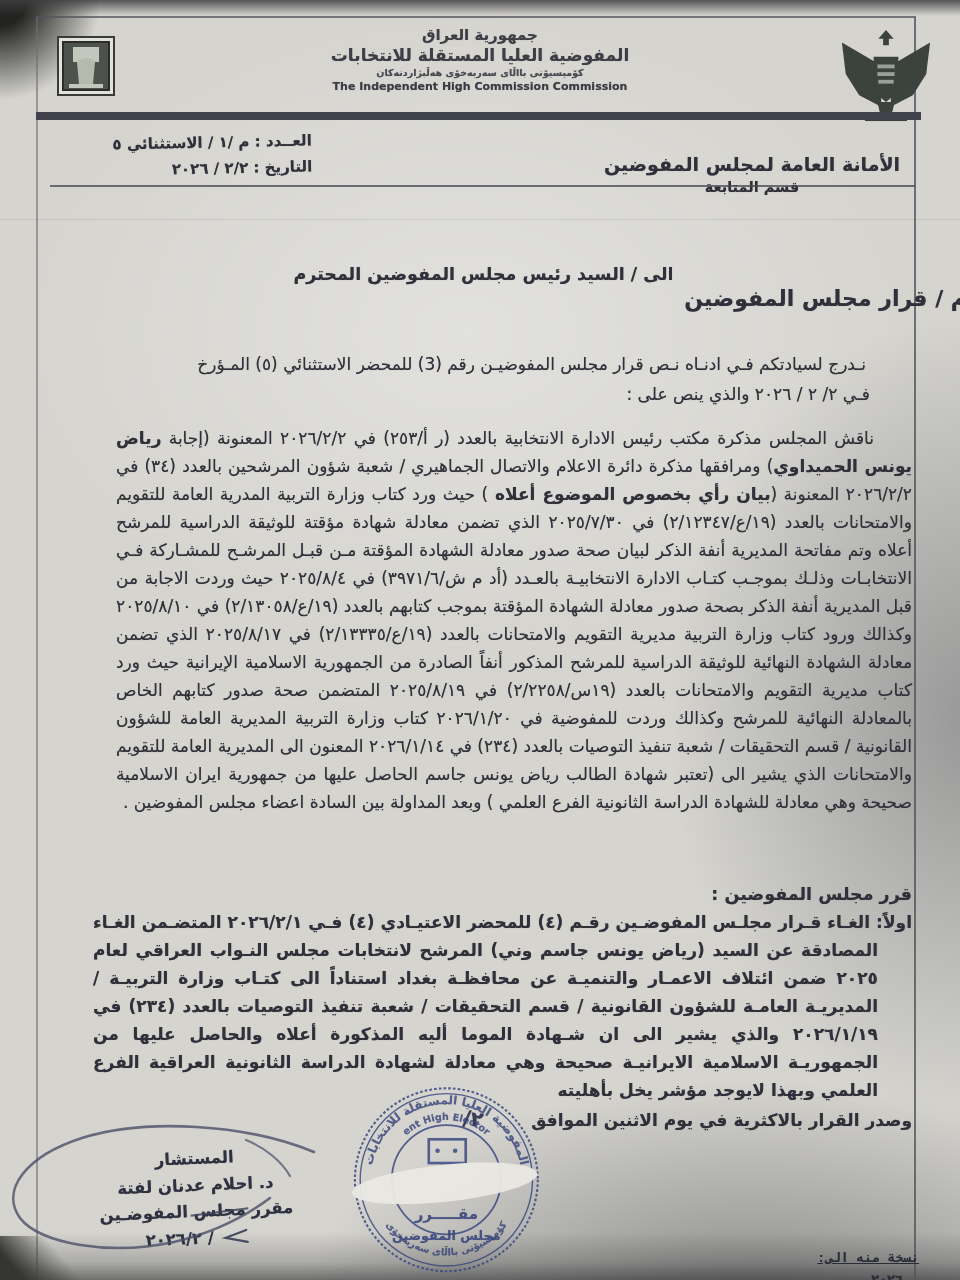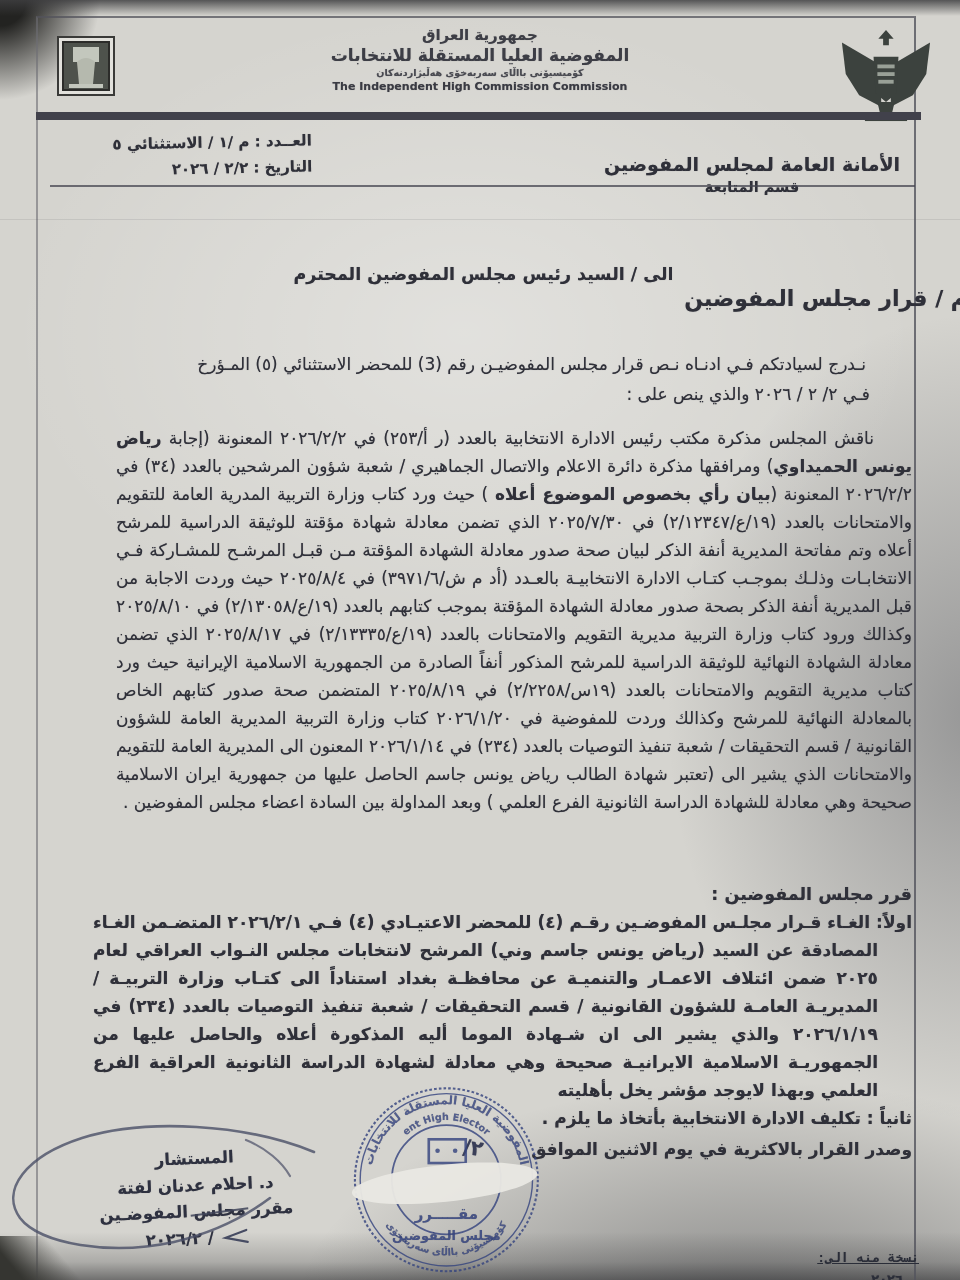--- a/index.html
+++ b/index.html
@@ -144,21 +144,20 @@
     <div class="intro">
       <span class="l1">نـدرج لسيادتكم فـي ادنـاه نـص قرار مجلس المفوضيـن رقم (3) للمحضر الاستثنائي (٥) المـؤرخ</span>
       <span class="l2">فـي ٢/ ٢ / ٢٠٢٦ والذي ينص على :</span>
     </div>
 
     <div class="para1"><span>ناقش المجلس مذكرة مكتب رئيس الادارة الانتخابية بالعدد (ر أ/٢٥٣) في ٢٠٢٦/٢/٢ المعنونة (إجابة </span><span class="b">رياض يونس الحميداوي</span><span>) ومرافقها مذكرة دائرة الاعلام والاتصال الجماهيري / شعبة شؤون المرشحين بالعدد (٣٤) في ٢٠٢٦/٢/٢ المعنونة (</span><span class="b">بيان رأي بخصوص الموضوع أعلاه </span><span>) حيث ورد كتاب وزارة التربية المدرية العامة للتقويم والامتحانات بالعدد (١٩/ع/٢/١٢٣٤٧) في ٢٠٢٥/٧/٣٠ الذي تضمن معادلة شهادة مؤقتة للوثيقة الدراسية للمرشح أعلاه وتم مفاتحة المديرية أنفة الذكر لبيان صحة صدور معادلة الشهادة المؤقتة مـن قبـل المرشـح للمشـاركة فـي الانتخابـات وذلـك بموجـب كتـاب الادارة الانتخابيـة بالعـدد (أد م ش/٣٩٧١/٦) في ٢٠٢٥/٨/٤ حيث وردت الاجابة من قبل المديرية أنفة الذكر بصحة صدور معادلة الشهادة المؤقتة بموجب كتابهم بالعدد (١٩/ع/٢/١٣٠٥٨) في ٢٠٢٥/٨/١٠ وكذالك ورود كتاب وزارة التربية مديرية التقويم والامتحانات بالعدد (١٩/ع/٢/١٣٣٣٥) في ٢٠٢٥/٨/١٧ الذي تضمن معادلة الشهادة النهائية للوثيقة الدراسية للمرشح المذكور أنفاً الصادرة من الجمهورية الاسلامية الإيرانية حيث ورد كتاب مديرية التقويم والامتحانات بالعدد (١٩س/٢/٢٢٥٨) في ٢٠٢٥/٨/١٩ المتضمن صحة صدور كتابهم الخاص بالمعادلة النهائية للمرشح وكذالك وردت للمفوضية في ٢٠٢٦/١/٢٠ كتاب وزارة التربية المديرية العامة للشؤون القانونية / قسم التحقيقات / شعبة تنفيذ التوصيات بالعدد (٢٣٤) في ٢٠٢٦/١/١٤ المعنون الى المديرية العامة للتقويم والامتحانات الذي يشير الى (تعتبر شهادة الطالب رياض يونس جاسم الحاصل عليها من جمهورية ايران الاسلامية صحيحة وهي معادلة للشهادة الدراسة الثانونية الفرع العلمي ) وبعد المداولة بين السادة اعضاء مجلس المفوضين .</span></div>
 
     <div class="block2">
       <div class="decision-heading">قرر مجلس المفوضين :</div>
       <div class="first-item">اولاً: الغـاء قـرار مجلـس المفوضـين رقـم (٤) للمحضر الاعتيـادي (٤) فـي ٢٠٢٦/٢/١ المتضـمن الغـاء المصادقة عن السيد (رياض يونس جاسم وني) المرشح لانتخابات مجلس النـواب العراقي لعام ٢٠٢٥ ضمن ائتلاف الاعمـار والتنميـة عن محافظـة بغداد استناداً الى كتـاب وزارة التربيـة / المديريـة العامـة للشؤون القانونية / قسم التحقيقات / شعبة تنفيذ التوصيات بالعدد (٢٣٤) في ٢٠٢٦/١/١٩ والذي يشير الى ان شـهادة الموما أليه المذكورة أعلاه والحاصل عليها من الجمهوريـة الاسلامية الايرانيـة صحيحة وهي معادلة لشهادة الدراسة الثانونية العراقية الفرع العلمي وبهذا لايوجد مؤشر يخل بأهليته</div>
-      <div class="second-item">ثانياً : تكليف الادارة الانتخابية بأتخاذ ما يلزم .</div>
       <div class="issued"><span>وصدر القرار بالاكثرية في يوم الاثنين الموافق</span><span class="hand-day">٢/</span></div>
     </div>
 
     <div class="sig">
       <div>المستشار</div>
       <div>د. احلام عدنان لفتة</div>
       <div><span>مقرر </span><span class="struck">مجلس</span><span> المفوضـين</span></div>
       <div class="sig-date"><span class="mk"><svg width="30" height="18" viewBox="0 0 30 18">
               <path d="M27 3 L6 10 L28 15" fill="none" stroke="#474c63" stroke-width="2.2" stroke-linecap="round"></path>
             </svg></span><span> / </span><span>٢٠٢٦/٢</span></div>

